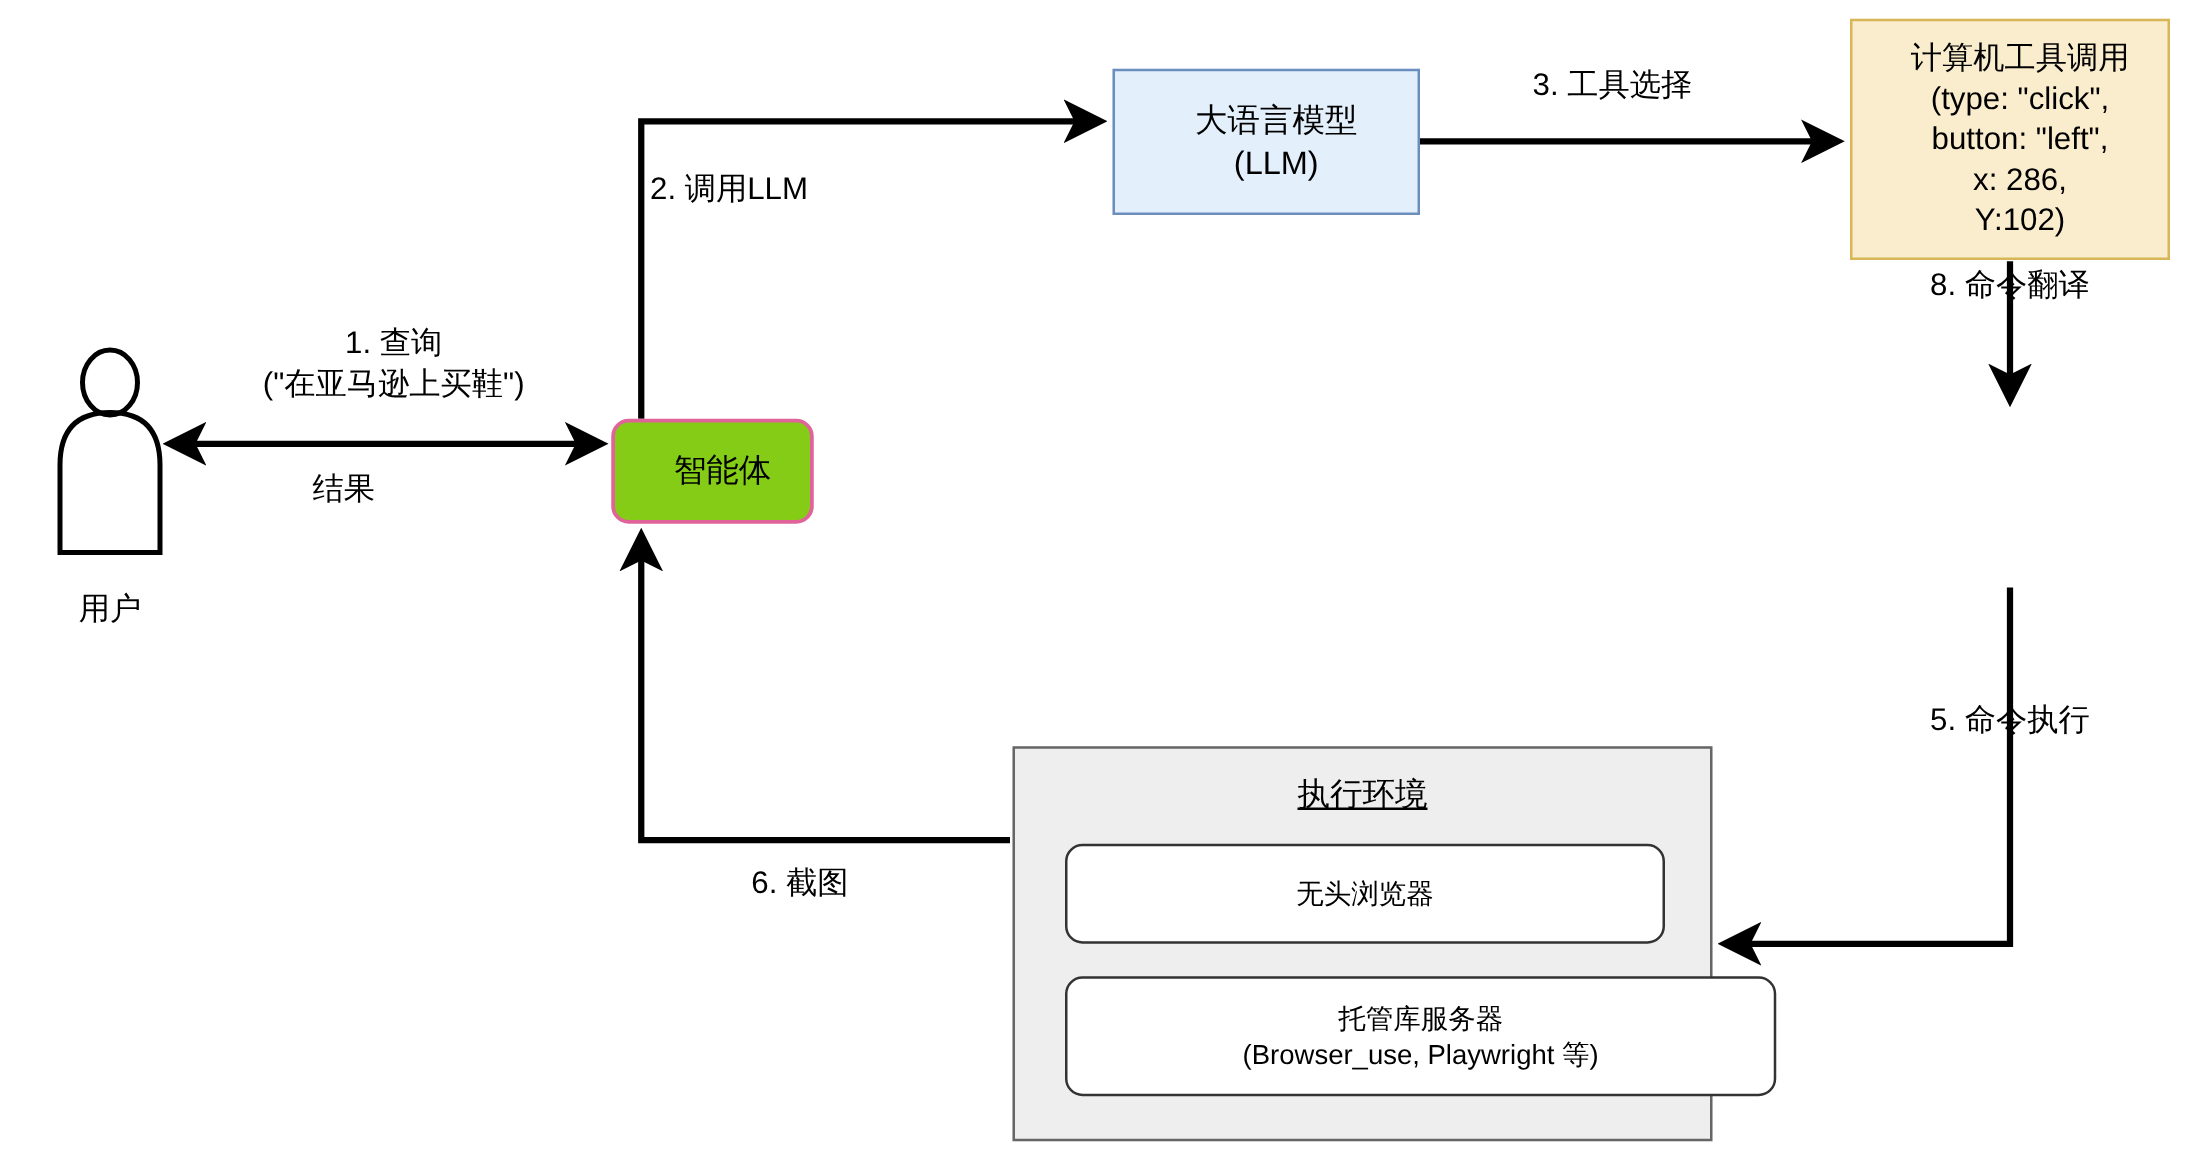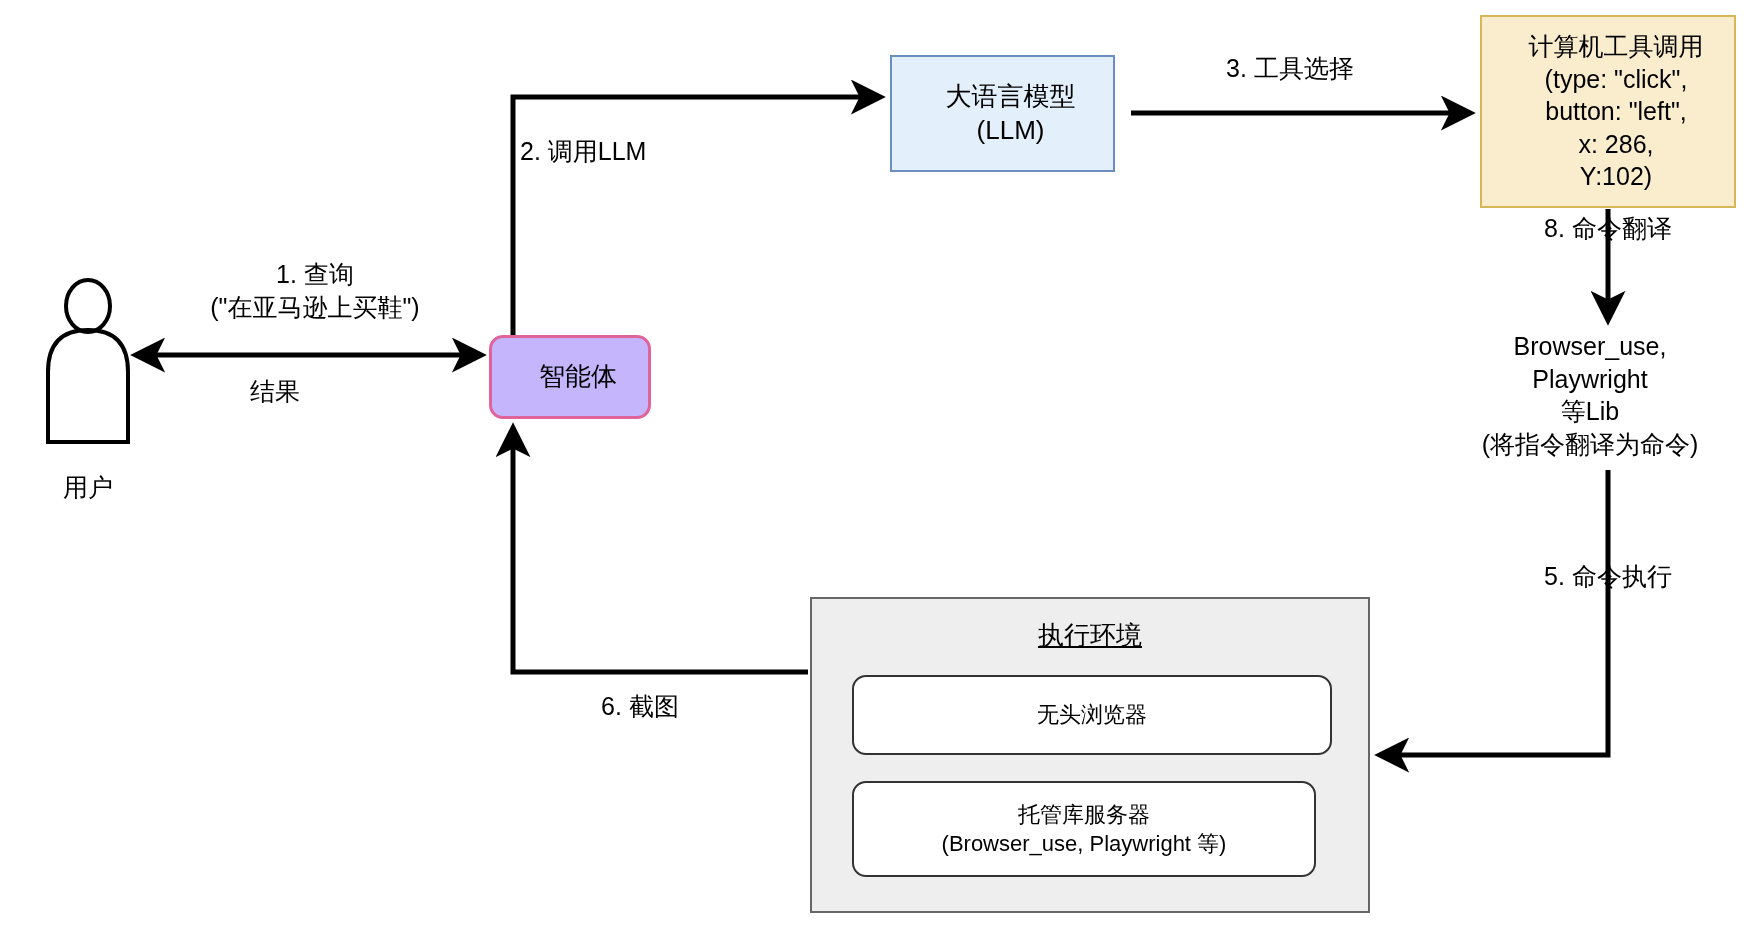--- a/index.html
+++ b/index.html
@@ -35,38 +35,38 @@
     align-items: center;
     justify-content: center;
     text-align: center;
     line-height: 1.30;
     white-space: pre-line;
     padding-left: 16px;
   }
 
   .node-llm {
     left: 890px; top: 55px;
-    width: 225px; height: 117px;
+    width: 246px; height: 117px;
     background: #e3effb;
     border: 2px solid #6c8ebf;
     font-size: 26px;
   }
 
   .node-tool {
     left: 1480px; top: 15px;
     width: 256px; height: 193px;
     background: #faedcd;
     border: 2px solid #d6b656;
     font-size: 25px;
   }
 
   .node-agent {
     left: 489px; top: 335px;
     width: 162px; height: 84px;
-    background: #c4b5fd;
+    background: #84cc16;
     border: 3px solid #e0649a;
     border-radius: 14px;
     font-size: 26px;
   }
 
   .node-env {
     left: 810px; top: 597px;
     width: 560px; height: 316px;
     background: #eeeeee;
     border: 2px solid #666666;
@@ -93,21 +93,21 @@
     line-height: 1.32;
     white-space: pre-line;
     font-size: 22px;
   }
   .node-browser {
     left: 40px; top: 76px;
     width: 480px; height: 80px;
   }
   .node-mcp {
     left: 40px; top: 182px;
-    width: 464px; height: 96px;
+    width: 569px; height: 96px;
   }
 
   
   .label {
     position: absolute;
     text-align: center;
     white-space: pre-line;
     line-height: 1.30;
     font-size: 25px;
   }
@@ -175,22 +175,18 @@
 ("在亚马逊上买鞋")</div>
 
   <div class="label lbl-result">结果</div>
 
   <div class="label lbl-callllm">2. 调用LLM</div>
 
   <div class="label lbl-toolsel">3. 工具选择</div>
 
   <div class="label lbl-cmdtrans">8. 命令翻译</div>
 
-  <div class="label lbl-lib">Browser_use,
-Playwright
-等Lib
-(将指令翻译为命令)</div>
 
   <div class="label lbl-cmdexec">5. 命令执行</div>
 
   <div class="label lbl-screensh">6. 截图</div>
 
 </div>
 
 </body></html>

